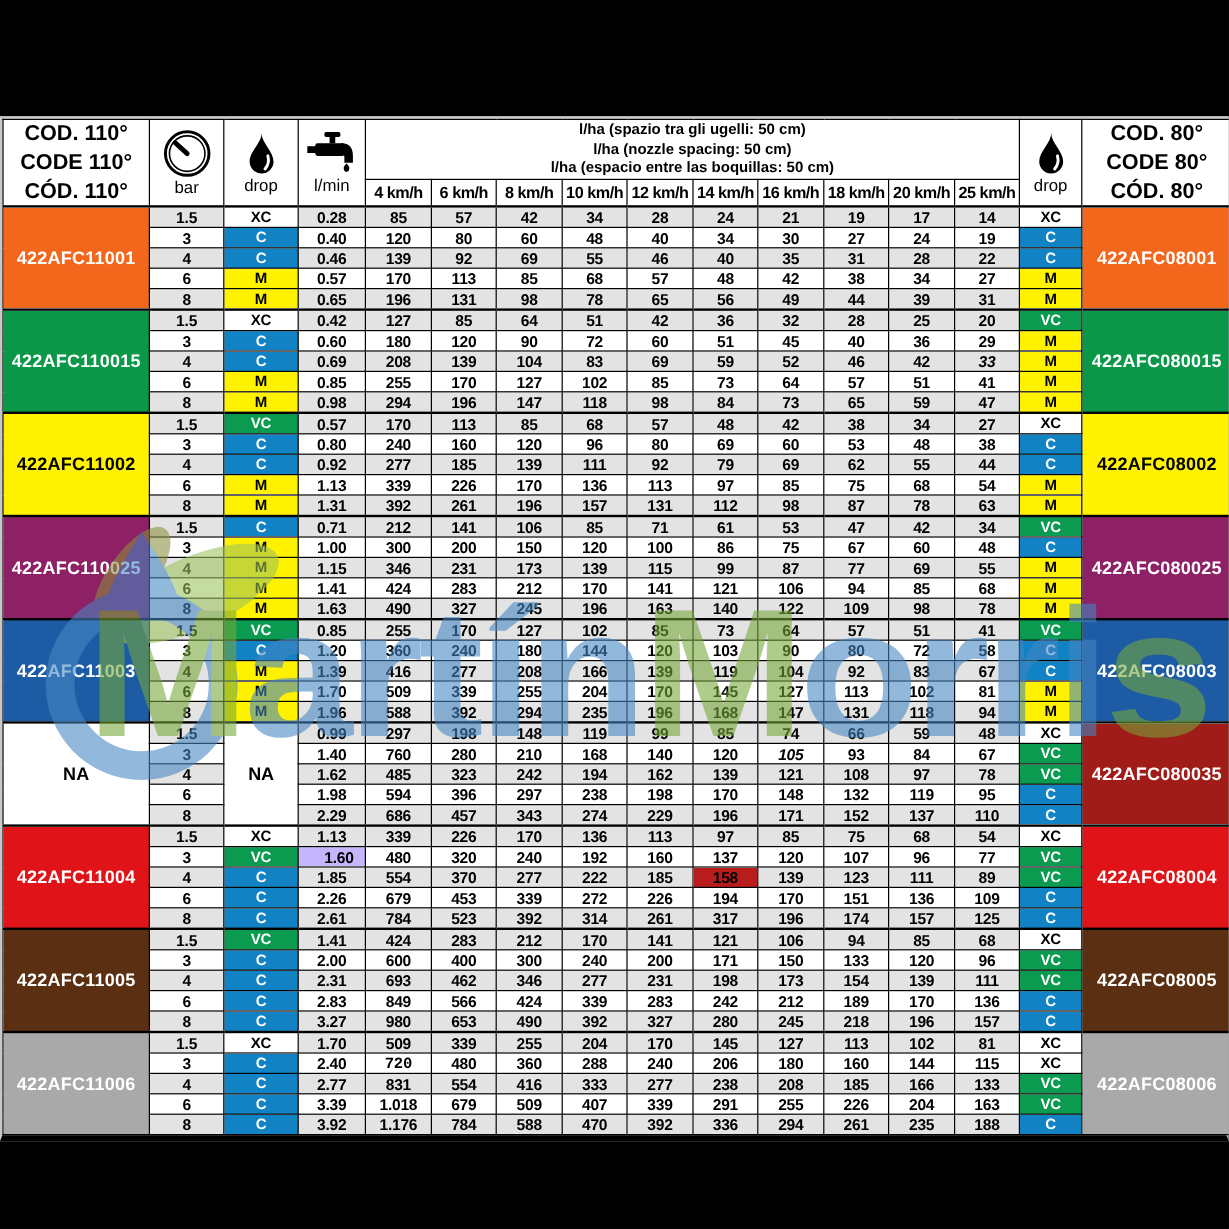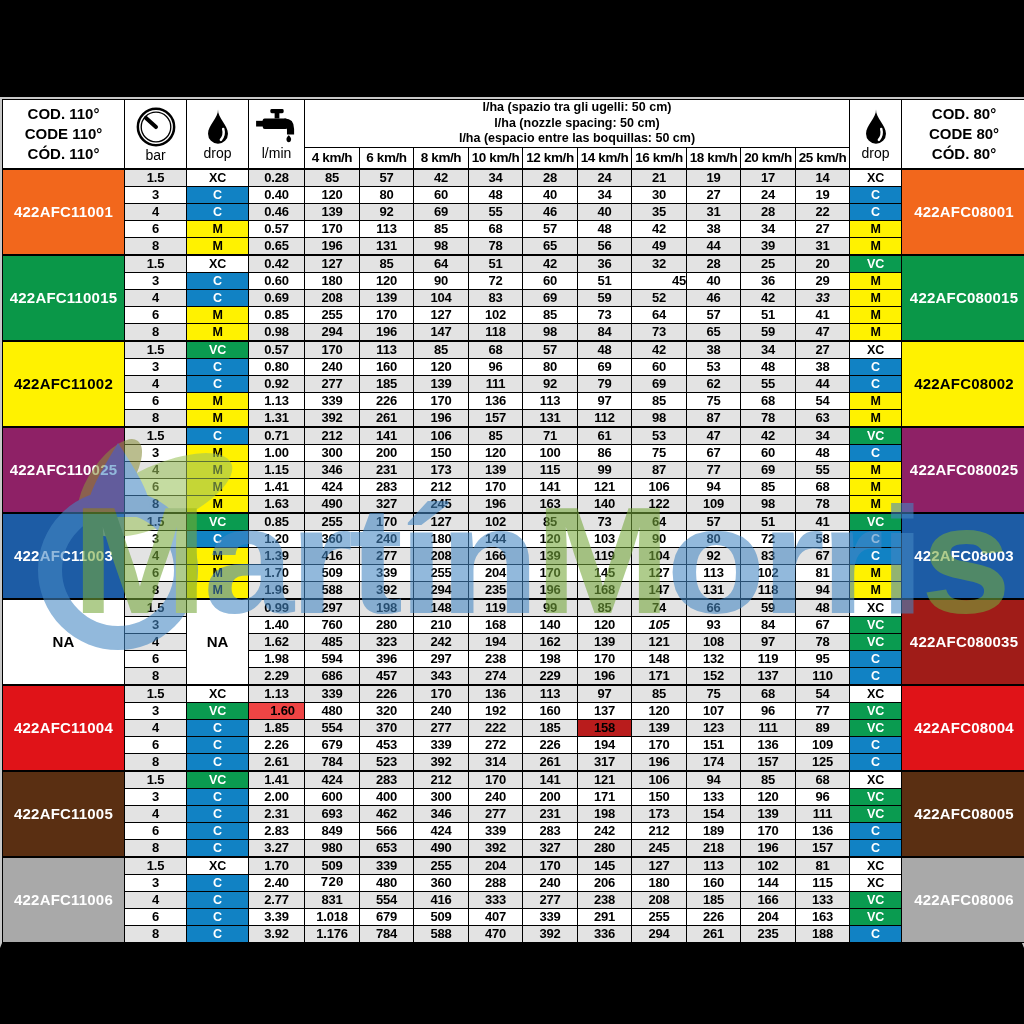--- a/index.html
+++ b/index.html
@@ -4,21 +4,21 @@
 <style>
   html,body{margin:0;padding:0;background:#000;}
   .stage{position:relative;width:1024px;height:1024px;background:#000;overflow:hidden;
          font-family:"Liberation Sans",sans-serif;}
   .sheet{position:absolute;left:0;top:97px;width:1024px;box-sizing:border-box;
          background:#fff;border:2px solid #c8c8c8;border-bottom:5px solid #000;}
   table{border-collapse:collapse;table-layout:fixed;width:100%;}
   th,td{border:1px solid #000;text-align:center;vertical-align:middle;padding:0;
         overflow:hidden;white-space:nowrap;}
   thead th{background:#fff;}
-  .codehead{font-size:15px;font-weight:bold;line-height:1.32;}
+  .codehead{font-size:18px;font-weight:bold;line-height:1.32;}
   .icon-cell{vertical-align:middle;}
   .icon-cell svg{display:block;margin:2px auto 0 auto;}
   .icon-label{font-size:14px;font-weight:normal;line-height:1.05;padding-bottom:2px;}
   .lha{font-size:12.5px;font-weight:bold;line-height:1.25;height:46px;border-bottom:1px solid #000;}
   .kmh{font-size:13.5px;font-weight:bold;height:20px;letter-spacing:-0.4px;}
   thead tr.kmh-row th{border-bottom:2px solid #000;}
   tbody td{font-size:13px;font-weight:bold;height:16px;letter-spacing:-0.2px;}
   td.code{font-size:15px;font-weight:bold;letter-spacing:0.2px;}
   td.drop{font-size:12.5px;font-weight:bold;}
   td.dropna{background:#fff;color:#000;font-size:15px;}
@@ -226,21 +226,21 @@
           <tr>
             <td class="num" style="background: rgb(255, 255, 255);">3</td>
             <td class="drop" style="background: rgb(17, 130, 196); color: rgb(255, 255, 255);">C</td>
             <td class="num" style="background: rgb(255, 255, 255);">0.60</td>
             <td class="num" style="background: rgb(255, 255, 255);">180</td>
             <td class="num" style="background: rgb(255, 255, 255);">120</td>
             <td class="num" style="background: rgb(255, 255, 255);">90</td>
             <td class="num" style="background: rgb(255, 255, 255);">72</td>
             <td class="num" style="background: rgb(255, 255, 255);">60</td>
             <td class="num" style="background: rgb(255, 255, 255);">51</td>
-            <td class="num" style="background: rgb(255, 255, 255); text-align: right;">45</td>
+            <td class="num" style="background: rgb(255, 255, 255);">45</td>
             <td class="num" style="background: rgb(255, 255, 255);">40</td>
             <td class="num" style="background: rgb(255, 255, 255);">36</td>
             <td class="num" style="background: rgb(255, 255, 255);">29</td>
             <td class="drop" style="background: rgb(255, 242, 0); color: rgb(0, 0, 0);">M</td>
           </tr>
           <tr>
             <td class="num" style="background: rgb(227, 227, 227);">4</td>
             <td class="drop" style="background: rgb(17, 130, 196); color: rgb(255, 255, 255);">C</td>
             <td class="num" style="background: rgb(227, 227, 227);">0.69</td>
             <td class="num" style="background: rgb(227, 227, 227);">208</td>
@@ -625,21 +625,21 @@
             <td class="num" style="background: rgb(227, 227, 227);">85</td>
             <td class="num" style="background: rgb(227, 227, 227);">75</td>
             <td class="num" style="background: rgb(227, 227, 227);">68</td>
             <td class="num" style="background: rgb(227, 227, 227);">54</td>
             <td class="drop" style="background: rgb(255, 255, 255); color: rgb(0, 0, 0);">XC</td>
             <td class="code" rowspan="5" style="background: rgb(224, 19, 24); color: rgb(255, 255, 255);">422AFC08004</td>
           </tr>
           <tr>
             <td class="num" style="background: rgb(255, 255, 255);">3</td>
             <td class="drop" style="background: rgb(10, 155, 80); color: rgb(255, 255, 255);">VC</td>
-            <td class="num" style="background: #ef4444; padding-left: 12px;">1.60</td>
+            <td class="num" style="background: #c4b5fd; padding-left: 12px;">1.60</td>
             <td class="num" style="background: rgb(255, 255, 255);">480</td>
             <td class="num" style="background: rgb(255, 255, 255);">320</td>
             <td class="num" style="background: rgb(255, 255, 255);">240</td>
             <td class="num" style="background: rgb(255, 255, 255);">192</td>
             <td class="num" style="background: rgb(255, 255, 255);">160</td>
             <td class="num" style="background: rgb(255, 255, 255);">137</td>
             <td class="num" style="background: rgb(255, 255, 255);">120</td>
             <td class="num" style="background: rgb(255, 255, 255);">107</td>
             <td class="num" style="background: rgb(255, 255, 255);">96</td>
             <td class="num" style="background: rgb(255, 255, 255);">77</td>

